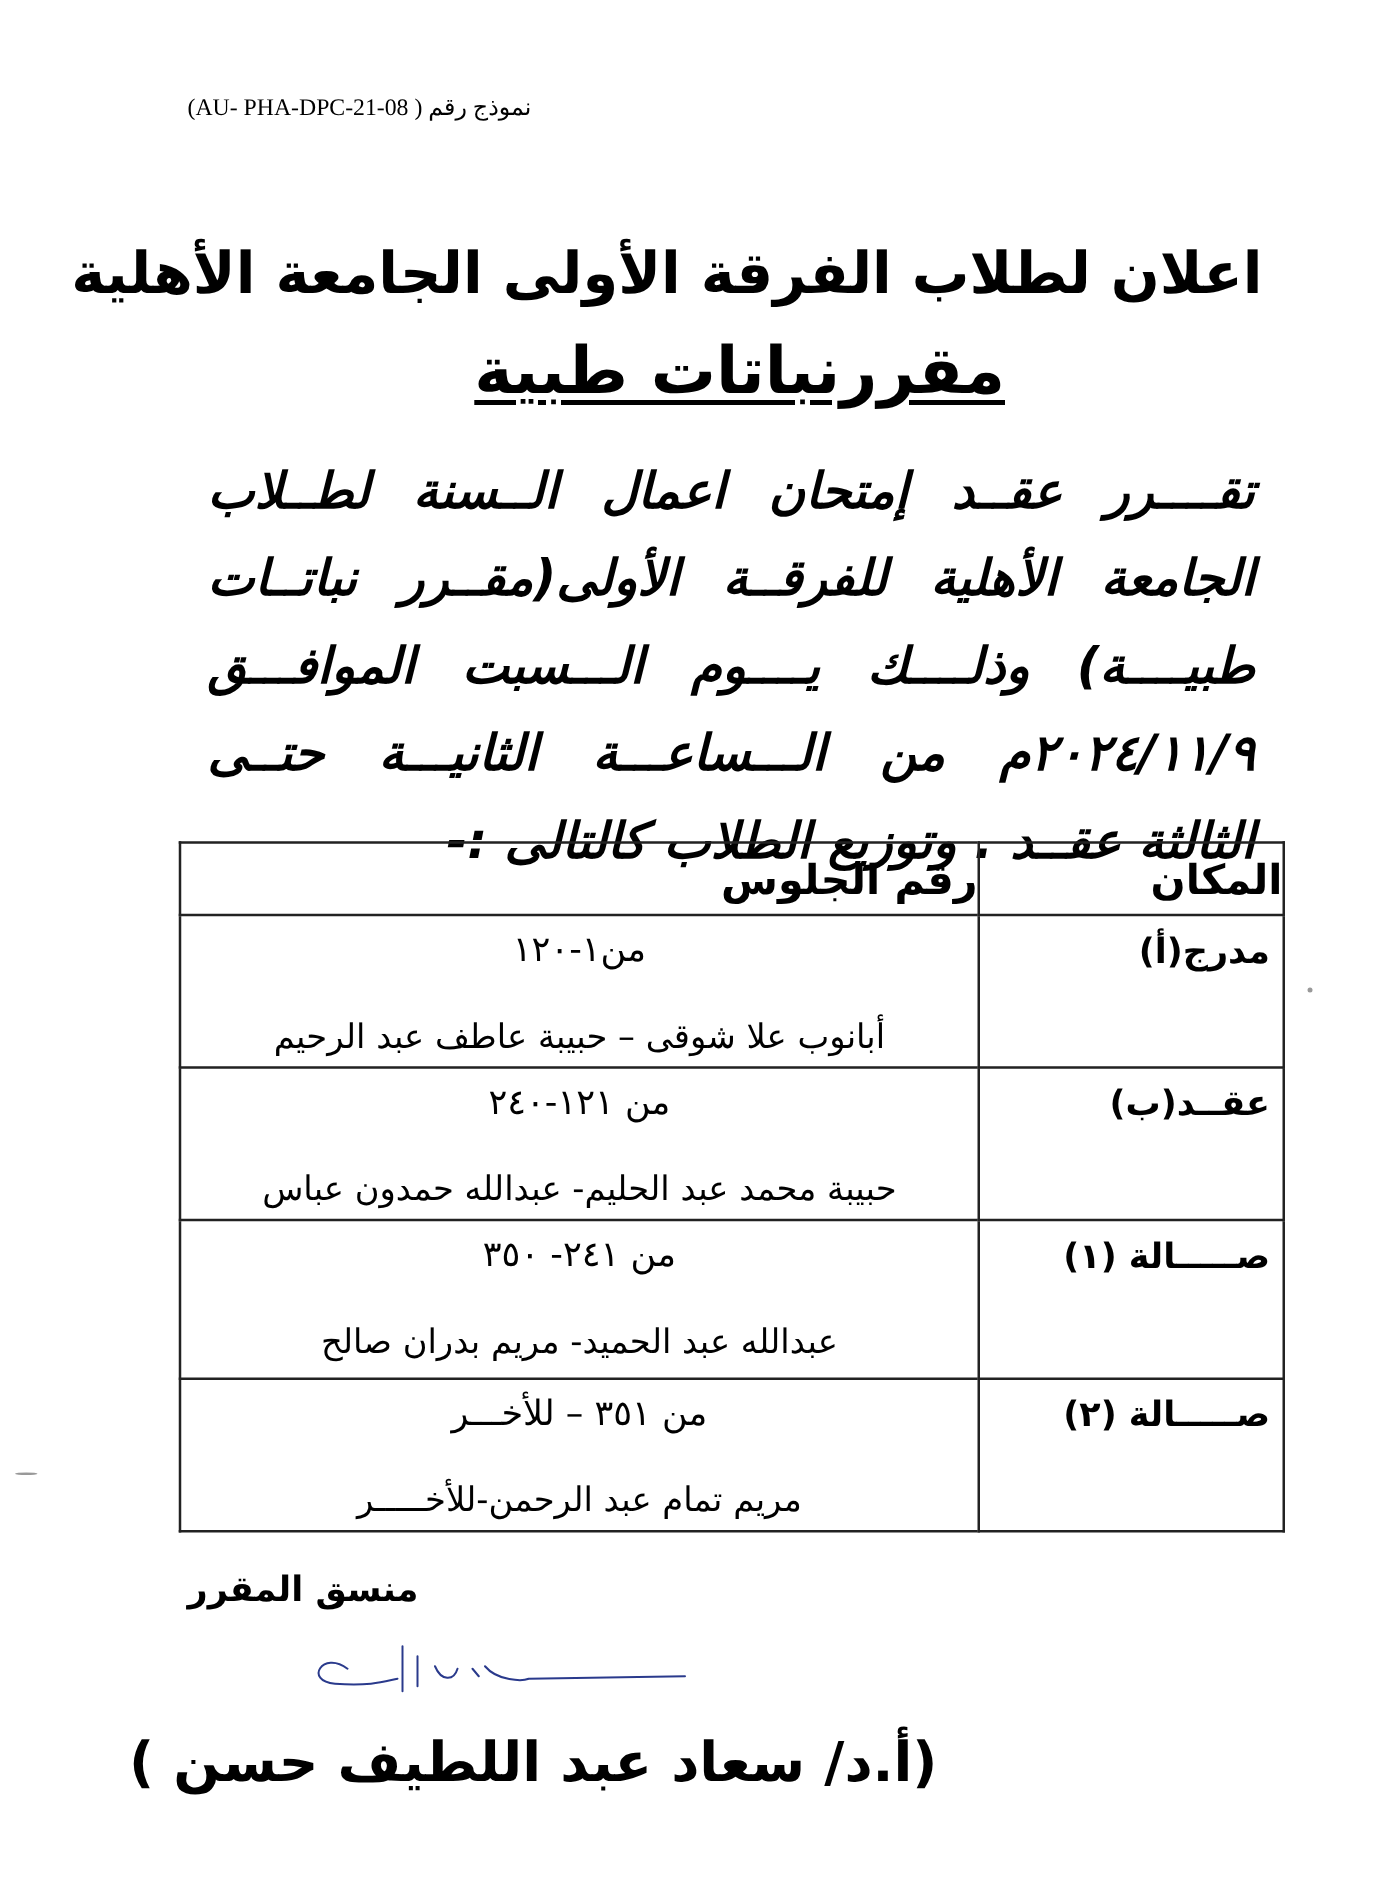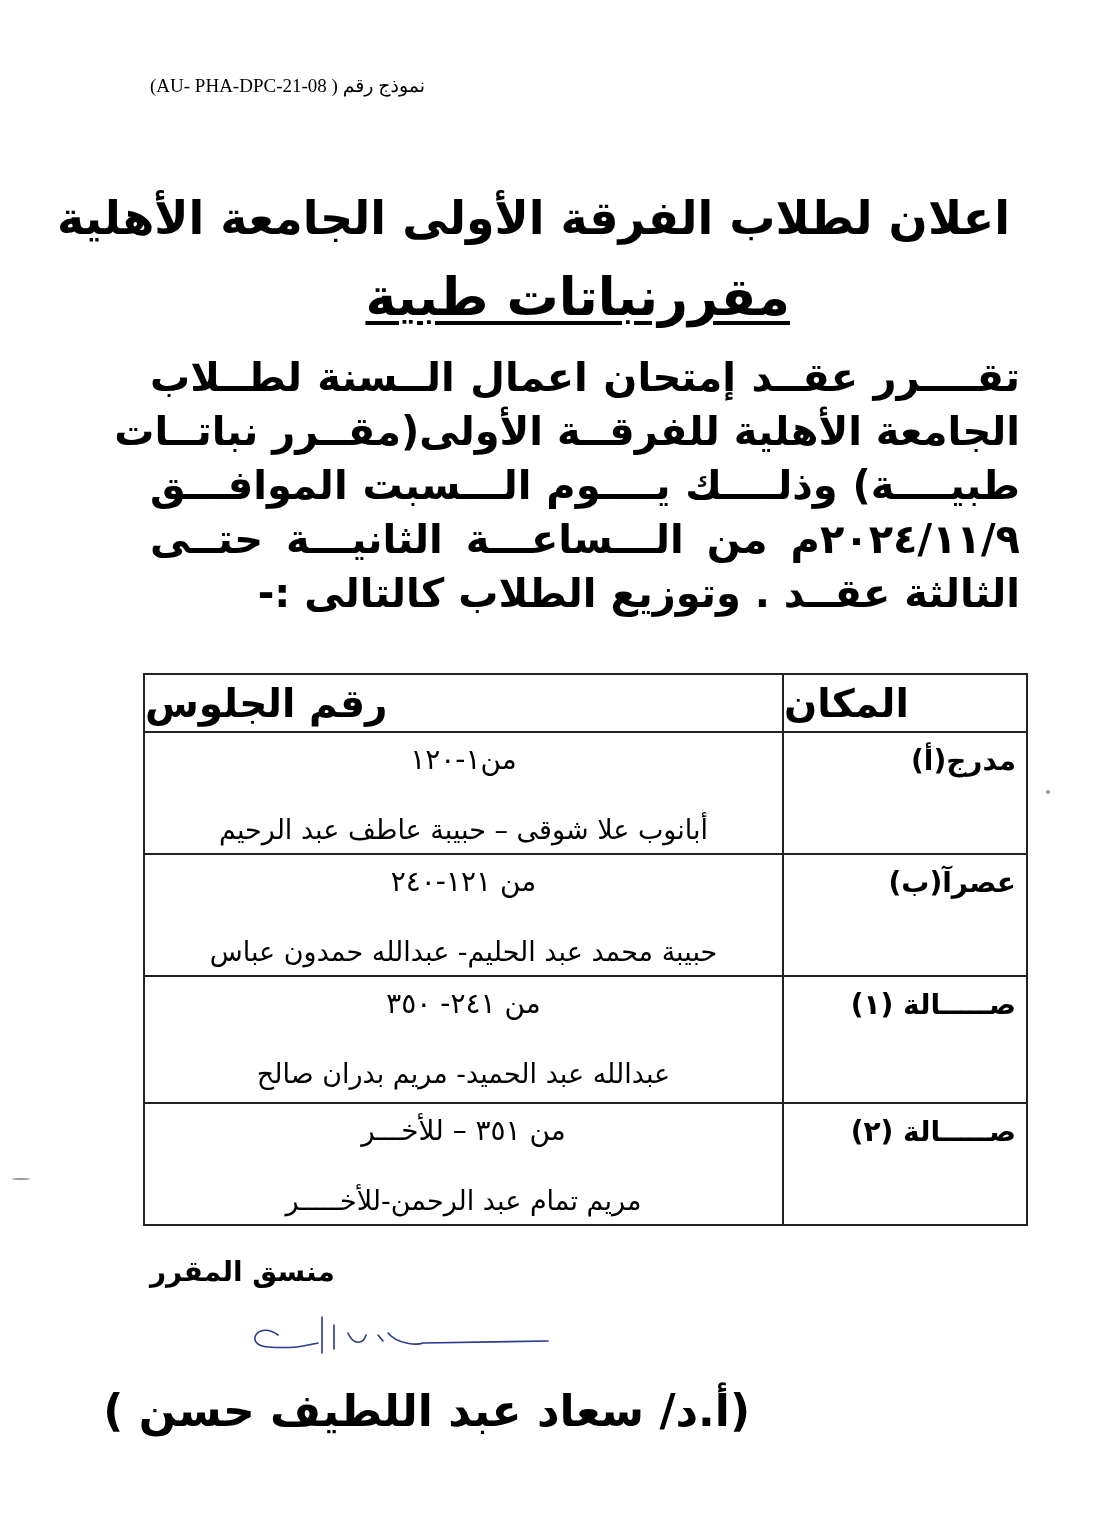--- a/index.html
+++ b/index.html
@@ -3,32 +3,32 @@
 <meta charset="utf-8">
 <style>
   html, body { margin: 0; padding: 0; background: #ffffff; }
   body { width: 1104px; height: 1518px; position: relative; overflow: hidden;
          font-family: "DejaVu Sans", sans-serif; color: #000; }
   .abs { position: absolute; }
   #form-code { left: 150px; top: 74px; width: 380px; font-family: "Liberation Serif", serif;
                font-weight: normal; font-size: 19px; direction: rtl; text-align: left; white-space: nowrap; }
   #title { left: 140px; top: 188px; width: 870px; text-align: center; direction: rtl;
            font-weight: bold; font-size: 46px; line-height: 60px; white-space: nowrap; }
-  #subtitle { left: 370px; top: 262px; width: 420px; text-align: center; direction: rtl;
+  #subtitle { left: 384px; top: 262px; width: 420px; text-align: center; direction: rtl;
               font-weight: bold; font-size: 52px; line-height: 70px; text-decoration: underline;
               text-decoration-thickness: 4px; text-underline-offset: 6px; white-space: nowrap; }
   #body-text { left: 150px; top: 350px; width: 870px; direction: rtl; text-align: justify;
                text-align-last: right; font-weight: bold; font-size: 40px; line-height: 54px; }
-  #body-text p { margin: 0; white-space: nowrap; text-align: justify; text-align-last: justify; }
+  #body-text p { margin: 16px; white-space: nowrap; text-align: justify; text-align-last: justify; font-style: italic; }
   #body-text p.last { text-align-last: right; }
   table#dist { position: absolute; left: 143px; top: 673px; width: 885px; border-collapse: collapse;
                direction: rtl; }
   table#dist td, table#dist th { border: 2px solid #222; padding: 0; vertical-align: top; }
   .col-place { width: 242px; }
-  th { font-weight: bold; font-size: 39px; height: 56px; text-align: left; vertical-align: middle !important; }
+  th { font-weight: bold; font-size: 33px; height: 56px; text-align: right; vertical-align: middle !important; }
   .place { font-weight: bold; font-size: 28px; text-align: right; padding-right: 10px !important; line-height: 56px; }
   .seats { text-align: center; font-size: 28px; line-height: 46px; padding-top: 4px !important; }
   .seats .names { font-size: 27px; margin-top: 24px; }
   tr.r1 td { height: 96px; }
   tr.r2 td { height: 104px; }
   tr.r3 td { height: 121px; }
   tr.r4 td { height: 114px; }
   #coordinator { left: 150px; top: 1255px; width: 260px; direction: rtl; text-align: left;
                  font-weight: bold; font-size: 28px; white-space: nowrap; }
   #signature { left: 238px; top: 1305px; width: 320px; height: 60px; }
@@ -59,21 +59,21 @@
     <th>رقم الجلوس</th>
   </tr>
   <tr class="r1">
     <td class="place">مدرج(أ)</td>
     <td class="seats">
       <div>من١-١٢٠</div>
       <div class="names">أبانوب علا شوقى – حبيبة عاطف عبد الرحيم</div>
     </td>
   </tr>
   <tr class="r2">
-    <td class="place">عصرآ(ب)</td>
+    <td class="place">عقــد(ب)</td>
     <td class="seats">
       <div>من ١٢١-٢٤٠</div>
       <div class="names">حبيبة محمد عبد الحليم- عبدالله حمدون عباس</div>
     </td>
   </tr>
   <tr class="r3">
     <td class="place">صـــــالة (١)</td>
     <td class="seats">
       <div>من ٢٤١- ٣٥٠</div>
       <div class="names">عبدالله عبد الحميد- مريم بدران صالح</div>

